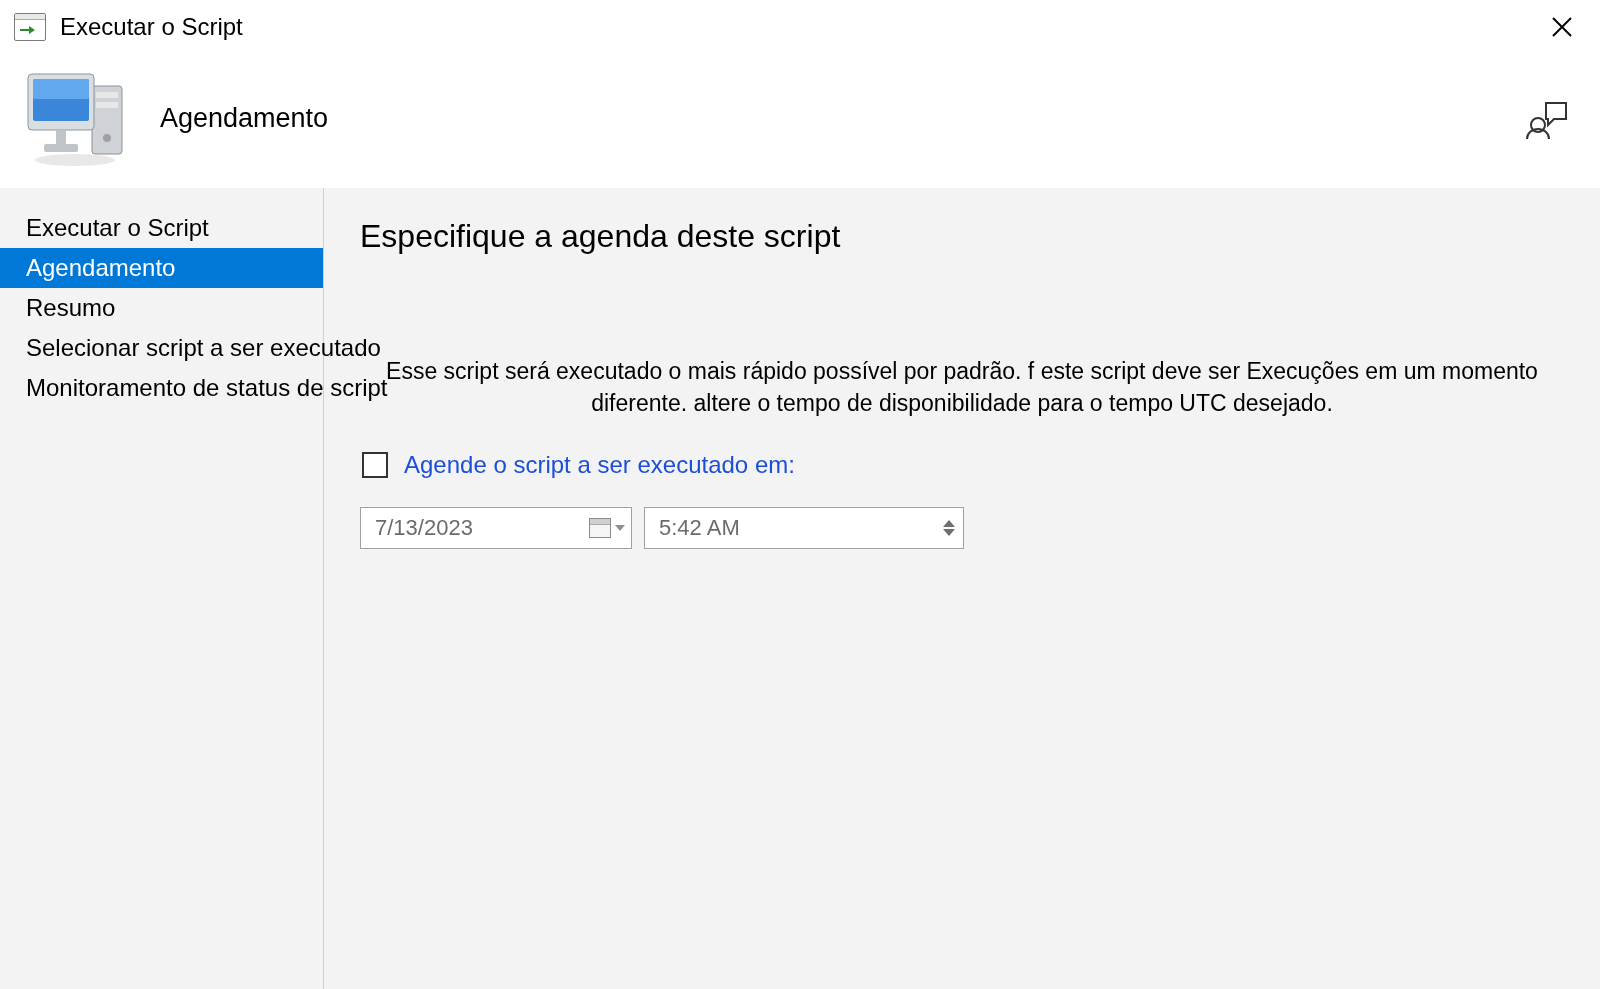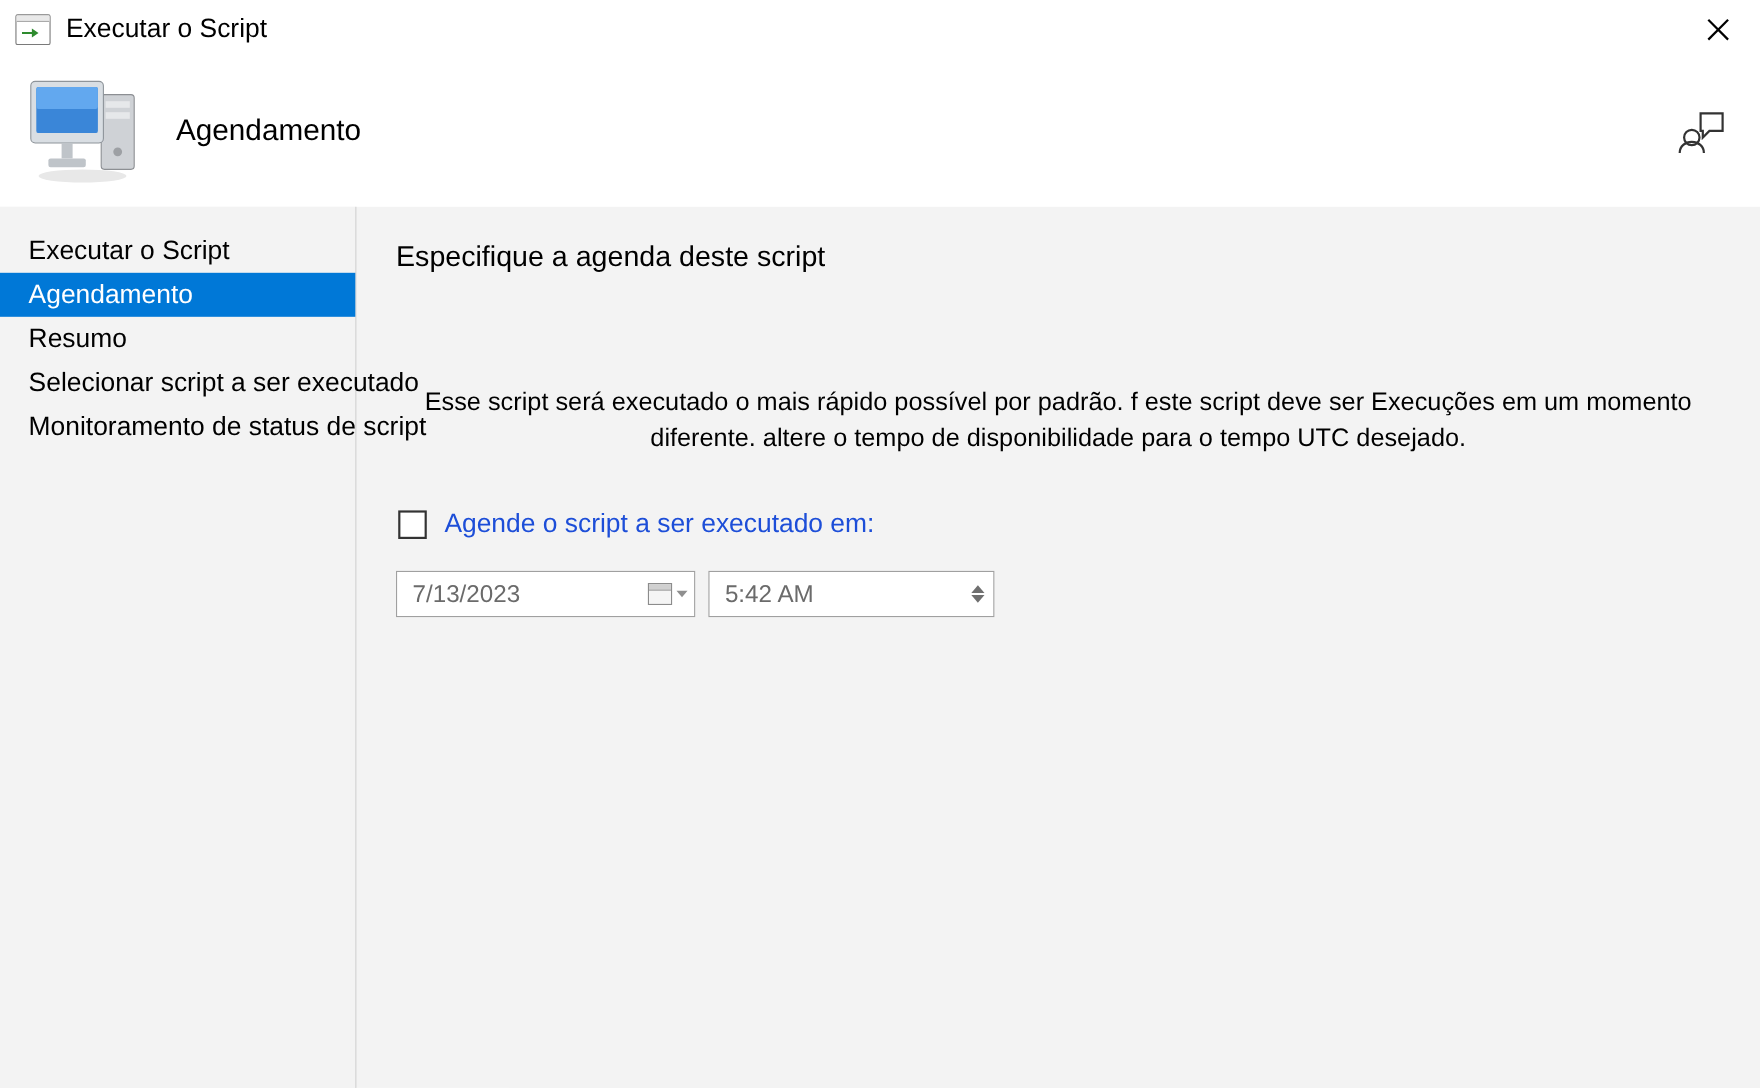--- a/index.html
+++ b/index.html
@@ -121,31 +121,31 @@
     .sidebar .item.selected {
       background: #0078d7;
       color: #ffffff;
     }
     .content {
       flex: 1;
       padding: 30px 36px 30px 36px;
       position: relative;
     }
     .content h2 {
-      font-size: 26px;
+      font-size: 32px;
       font-weight: 400;
       color: #000;
       margin-bottom: 100px;
     }
     .content .desc {
       font-size: 23px;
       color: #000;
       text-align: center;
       line-height: 1.4;
-      margin: 0 auto 50px auto;
+      margin: 0 auto 32px auto;
     }
     .check-row {
       display: flex;
       align-items: center;
       margin-left: 2px;
       margin-bottom: 28px;
     }
     .check-row .checkbox {
       width: 26px;
       height: 26px;
@@ -171,21 +171,21 @@
       background: #ffffff;
       font-size: 22px;
       color: #6b6b6b;
     }
     .field.date {
       width: 272px;
       padding: 0 6px 0 14px;
       justify-content: space-between;
     }
     .field.time {
-      width: 260px;
+      width: 320px;
       padding: 0 4px 0 14px;
       justify-content: space-between;
     }
     .date-trigger {
       display: flex;
       align-items: center;
       gap: 4px;
       cursor: default;
     }
     .date-trigger .cal-icon {

